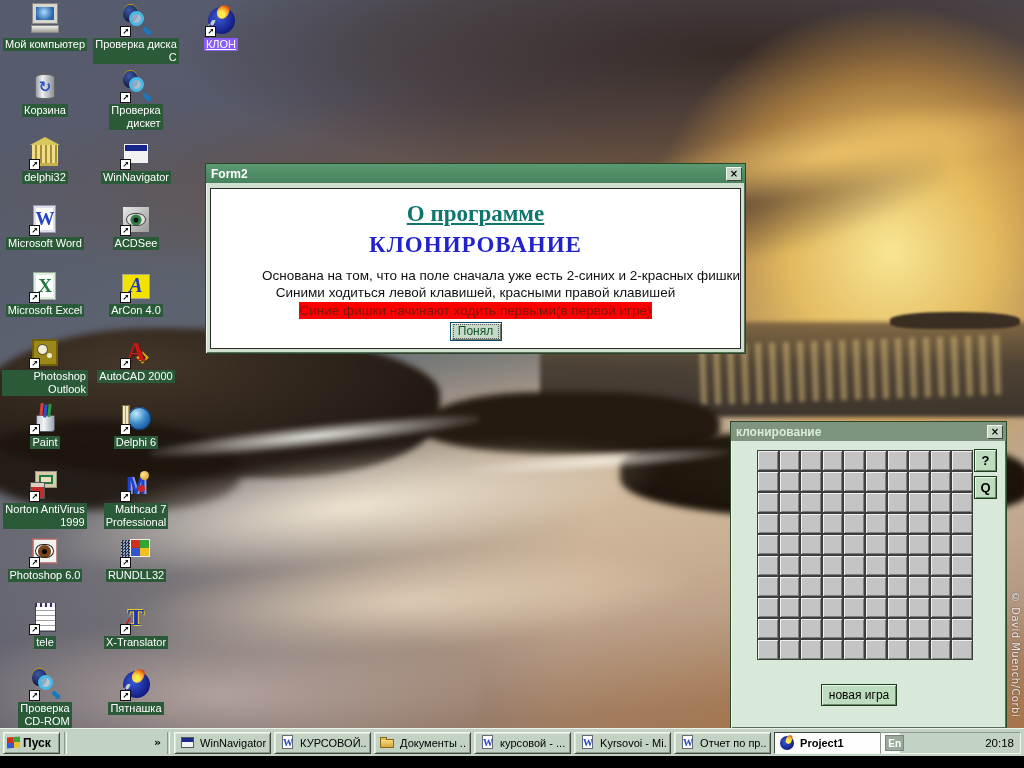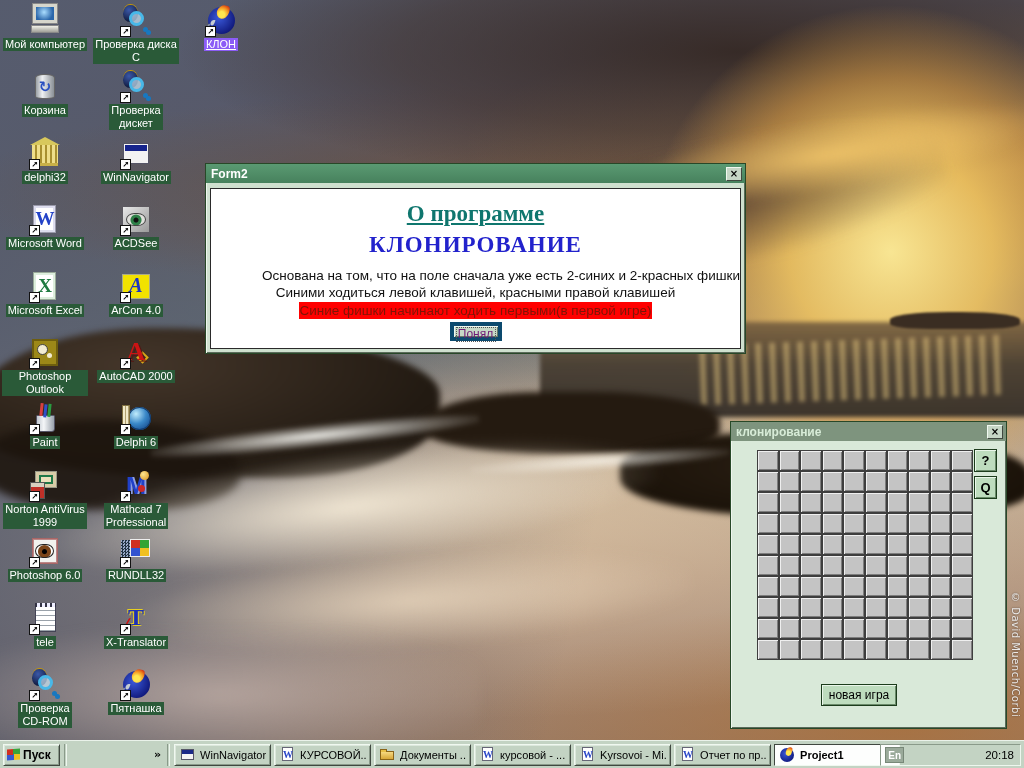--- a/index.html
+++ b/index.html
@@ -30,21 +30,21 @@
   .rockR{left:620px;top:432px;width:410px;height:85px;background:radial-gradient(ellipse at 50% 40%,#2c2014,#1a1209 75%);border-radius:40% 50% 30% 45%;filter:blur(3px);}
   .wcrest{left:150px;top:425px;width:330px;height:22px;background:radial-gradient(ellipse,rgba(255,255,250,.9),rgba(255,255,250,0) 78%);transform:rotate(-6deg);filter:blur(2px);}
   .wcrest2{left:470px;top:452px;width:260px;height:18px;background:radial-gradient(ellipse,rgba(255,255,250,.7),rgba(255,255,250,0) 78%);transform:rotate(-4deg);filter:blur(2px);}
   .foam1{left:40px;top:452px;width:620px;height:110px;background:radial-gradient(ellipse,rgba(252,242,222,.85),rgba(252,242,222,0) 72%);transform:rotate(-7deg);filter:blur(5px);}
   .foam2{left:130px;top:556px;width:560px;height:90px;background:radial-gradient(ellipse,rgba(244,226,200,.7),rgba(244,226,200,0) 75%);transform:rotate(-4deg);filter:blur(6px);}
   .sandglow{left:-40px;top:630px;width:520px;height:130px;background:radial-gradient(ellipse,rgba(216,196,186,.6),rgba(216,196,186,0) 80%);filter:blur(6px);}
   .credit{position:absolute;right:3px;top:592px;writing-mode:vertical-rl;font:10px "DejaVu Sans",sans-serif;color:#efefef;letter-spacing:.5px;opacity:.95;text-shadow:0 0 2px rgba(0,0,0,.6);}
   
   .icon-col{position:absolute;top:4px;width:88px;display:flex;flex-direction:column;z-index:2;}
   .icell{height:66.4px;display:flex;flex-direction:column;align-items:center;flex:none;cursor:default;}
-  .ilabel{margin-top:1px;background:#2a5a38;color:#fff;font:11px/13px "Liberation Sans",sans-serif;padding:0 2px;text-align:center;max-width:86px;white-space:pre-line;}
+  .ilabel{margin-top:1px;background:#2a5a38;color:#fff;font:11px/13px "Liberation Sans",sans-serif;padding:0 2px;text-align:right;max-width:86px;white-space:pre-line;}
   .icell.selected .ilabel{background:#8b5cf6;text-decoration:underline;}
   .ia{position:relative;width:34px;height:33px;flex:none;}
   .ia::before,.ia::after{content:"";position:absolute;box-sizing:border-box;}
   .sca{display:none;position:absolute;left:1px;bottom:0;width:11px;height:11px;background:#fff;border:1px solid #111;z-index:3;font:bold 8px/10px "DejaVu Sans",sans-serif;color:#000;text-align:center;}
   .sca::before{content:"↗";}
   .ia.sc .sca{display:block;}
   .ia.ic-computer::before{left:5px;top:0;width:24px;height:19px;background:radial-gradient(circle at 45% 40%,#aaddff,#2a66aa 70%);border:3px solid #d6d6cc;box-shadow:0 0 0 1px #888;}
   .ia.ic-computer::after{left:3px;top:21px;width:28px;height:8px;background:linear-gradient(#f0f0e8,#a0a098);border:1px solid #888;}
   .ia.ic-recycle::before{left:7px;top:4px;width:20px;height:25px;background:linear-gradient(90deg,#9aa0a6,#eef0f2 35%,#8a9096);border-radius:45% 45% 40% 40%/15% 15% 10% 10%;border:1px solid #666;}
   .ia.ic-recycle::after{content:"↻";left:0;width:34px;top:8px;text-align:center;font:bold 15px "DejaVu Sans",sans-serif;color:#2a50c0;}
@@ -92,31 +92,31 @@
   .tb-text{flex:1;font:bold 12px "Liberation Sans",sans-serif;color:#fff;padding-left:2px;}
   .tb-inactive .tb-text{color:#d8ecd8;}
   .xbtn{width:16px;height:14px;background:#c6d6c6;border:1px solid;border-color:#f0f8f0 #404840 #404840 #f0f8f0;font:bold 10px/12px "DejaVu Sans",sans-serif;text-align:center;color:#000;cursor:default;}
   .form2{left:205px;top:163px;width:541px;height:191px;}
   .form2-body{position:absolute;left:4px;right:4px;top:24px;bottom:4px;background:#fff;border:1px solid #2a2a2a;text-align:center;}
   .h1{margin-top:12px;font:bold 23px "Liberation Serif",serif;text-decoration:underline;color:#0f766e;}
   .h2{margin-top:5px;font:bold 23px "Liberation Serif",serif;color:#2222cc;letter-spacing:1px;}
   .p{font:13.5px/17px "Liberation Sans",sans-serif;color:#111;}
   .p.first{margin-top:9px;text-align:right;}
   .alert{display:inline-block;margin-top:1px;background:#ff0000;color:#7e1406;font:13.5px/17px "Liberation Sans",sans-serif;padding:0 1px;}
-  .okbtn{display:block;margin:3px auto 0;width:52px;height:19px;background:#c6d8c6;border:4px solid #0c4a6e;box-shadow:inset 1px 1px 0 #f0f8f0,inset -1px -1px 0 #687868;font:12px "Liberation Sans",sans-serif;color:#701a75;padding:0;cursor:default;}
+  .okbtn{display:block;margin:3px auto 0;width:52px;height:19px;background:#c6d8c6;border:1px solid #0c4a6e;box-shadow:inset 1px 1px 0 #f0f8f0,inset -1px -1px 0 #687868;font:12px "Liberation Sans",sans-serif;color:#14532d;padding:0;cursor:default;}
   .okin{display:block;margin:1px 2px;border:1px dotted #555;line-height:13px;}
   .game{left:730px;top:421px;width:277px;height:308px;background:#d9e9d9;}
   .grid{position:absolute;left:26px;top:28px;width:216px;height:210px;display:grid;grid-template-columns:repeat(10,1fr);grid-template-rows:repeat(10,1fr);gap:2px;background:#3e3e3e;border:1px solid #3e3e3e;}
   .cell{background:#c4c4c4;box-shadow:inset 1px 1px 0 #efefef,inset -1px -1px 0 #7d7d7d;}
   .gbtn{position:absolute;background:#bedcbe;border:1px solid #1c3c1c;box-shadow:inset 1px 1px 0 #eaf6ea,inset -1px -1px 0 #6a8a6a;font:bold 13px "Liberation Sans",sans-serif;color:#000;padding:0;cursor:default;}
   .help{left:243px;top:27px;width:23px;height:23px;}
   .quit{left:243px;top:54px;width:23px;height:23px;}
   .newgame{left:90px;top:262px;width:76px;height:22px;font:12px "Liberation Sans",sans-serif;font-weight:normal;}
   
-  #taskbar{position:absolute;left:0;bottom:0;width:1024px;height:28px;background:#c3d3c3;border-top:1px solid #eaf2ea;display:flex;align-items:center;padding:0 3px;gap:3px;z-index:10;}
+  #taskbar{position:absolute;left:0;bottom:12px;width:1024px;height:28px;background:#c3d3c3;border-top:1px solid #eaf2ea;display:flex;align-items:center;padding:0 3px;gap:3px;z-index:10;}
   .startbtn{width:57px;height:22px;display:flex;align-items:center;gap:3px;background:#c3d3c3;border:1px solid;border-color:#f0f8f0 #404840 #404840 #f0f8f0;box-shadow:inset 1px 1px 0 #dce8dc,inset -1px -1px 0 #8a9a8a;font:bold 12px "Liberation Sans",sans-serif;color:#000;padding:0 3px;flex:none;cursor:default;}
   .flag{width:13px;height:11px;background:conic-gradient(#3aa43a 0 25%,#f0c020 0 50%,#3858d0 0 75%,#d03020 0 100%);transform:skewY(-5deg);flex:none;}
   .sep{width:3px;height:22px;border-left:1px solid #8a9a8a;border-right:1px solid #eef6ee;margin:0 1px;flex:none;}
   .qlaunch{display:flex;gap:2px;align-items:center;flex:none;}
   .ti{position:relative;width:18px;height:18px;flex:none;}
   .ti::before,.ti::after{content:"";position:absolute;box-sizing:border-box;}
   .chev{font:bold 11px "DejaVu Sans",sans-serif;color:#000;padding:0 2px;flex:none;}
   .tasks{display:flex;gap:3px;flex:1;min-width:0;}
   .taskbtn{width:97px;height:22px;display:flex;align-items:center;gap:3px;padding:0 4px;background:#c3d3c3;border:1px solid;border-color:#f0f8f0 #404840 #404840 #f0f8f0;box-shadow:inset 1px 1px 0 #dce8dc,inset -1px -1px 0 #8a9a8a;font:11px "Liberation Sans",sans-serif;color:#000;overflow:hidden;white-space:nowrap;flex:none;cursor:default;}
   .taskbtn.active{width:126px;background:#fdfefd;border-color:#404840 #f0f8f0 #f0f8f0 #404840;box-shadow:none;font-weight:bold;}

